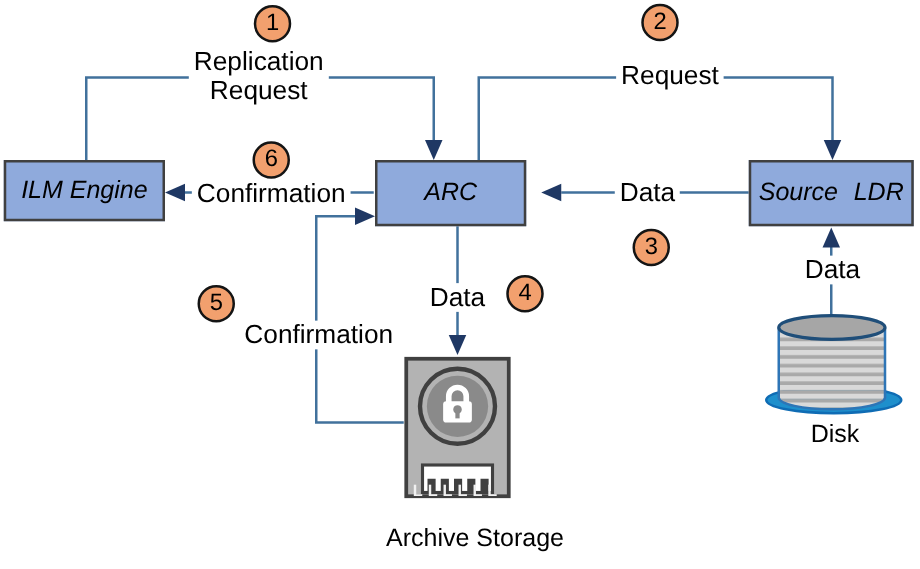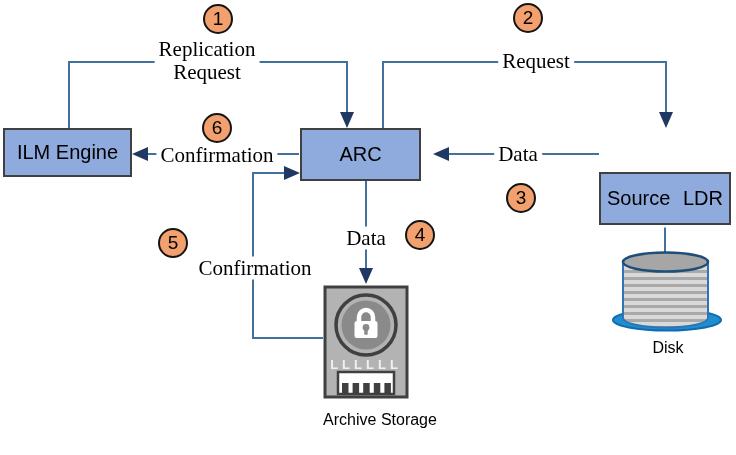--- a/index.html
+++ b/index.html
@@ -5,43 +5,44 @@
   html,body{margin:0;padding:0;background:#fff;}
   .canvas{
     position:relative;width:736px;height:455px;background:#ffffff;
     font-family:"Liberation Sans", sans-serif;color:#000;overflow:hidden;
   }
   .wires{position:absolute;left:0;top:0;z-index:1;}
   .node{
     position:absolute;z-index:3;box-sizing:border-box;
     background:#8FAADC;border:2px solid #404040;
     display:flex;align-items:center;justify-content:center;
-    font-size:20px;color:#000;
+    font-size:20px;color:#000;font-style:italic;
   }
-  .node-ldr{word-spacing:7px;margin-top:44px;}
+  .node-ldr{word-spacing:7px;}
   .badge{
     position:absolute;z-index:4;width:30px;height:30px;border-radius:50%;
     background:#F2A06E;border:2.5px solid #141414;box-sizing:border-box;
     display:flex;align-items:center;justify-content:center;
     font-size:19px;color:#000;
   }
   .wire-label{
     position:absolute;z-index:2;background:#ffffff;
     transform:translate(-50%,-50%);
     font-size:21px;line-height:23px;text-align:center;
-    padding:0 4px;white-space:nowrap;font-family:Liberation Serif, serif;
+    padding:0 4px;white-space:nowrap;
   }
   .caption{
     position:absolute;z-index:3;transform:translate(-50%,-50%);
-    font-size:16px;white-space:nowrap;
+    font-size:20px;white-space:nowrap;
   }
   .lock-letters{
     position:absolute;z-index:4;transform:translate(-50%,-50%);
     font-size:13px;font-weight:bold;color:#F0F0F0;letter-spacing:4px;
     white-space:nowrap;
+    margin-top:28px;
   }
 </style>
 </head>
 <body>
 
 <div class="canvas">
 
   <svg class="wires" width="736" height="455" viewBox="0 0 736 455">
     <defs>
       <pattern id="diskStripes" width="8" height="7" patternUnits="userSpaceOnUse">
@@ -133,16 +134,16 @@
   <div class="wire-label" style="left:536px;top:61px">
     <div>Request</div>
   </div>
   <div class="wire-label" style="left:518px;top:154px">Data</div>
   <div class="wire-label" style="left:366px;top:238px">Data</div>
   <div class="wire-label" style="left:666px;top:216px">Data</div>
   <div class="wire-label" style="left:217px;top:155px">Confirmation</div>
   <div class="wire-label" style="left:255px;top:268px">Confirmation</div>
 
   <div class="lock-letters" style="left:366px;top:364px">LLLLLL</div>
-  <div class="caption" style="left:380px;top:420px">Archive Storage</div>
+  <div class="caption" style="left:380px;top:431px">Archive Storage</div>
   <div class="caption" style="left:668px;top:348px">Disk</div>
 
 </div>
 
 </body></html>

